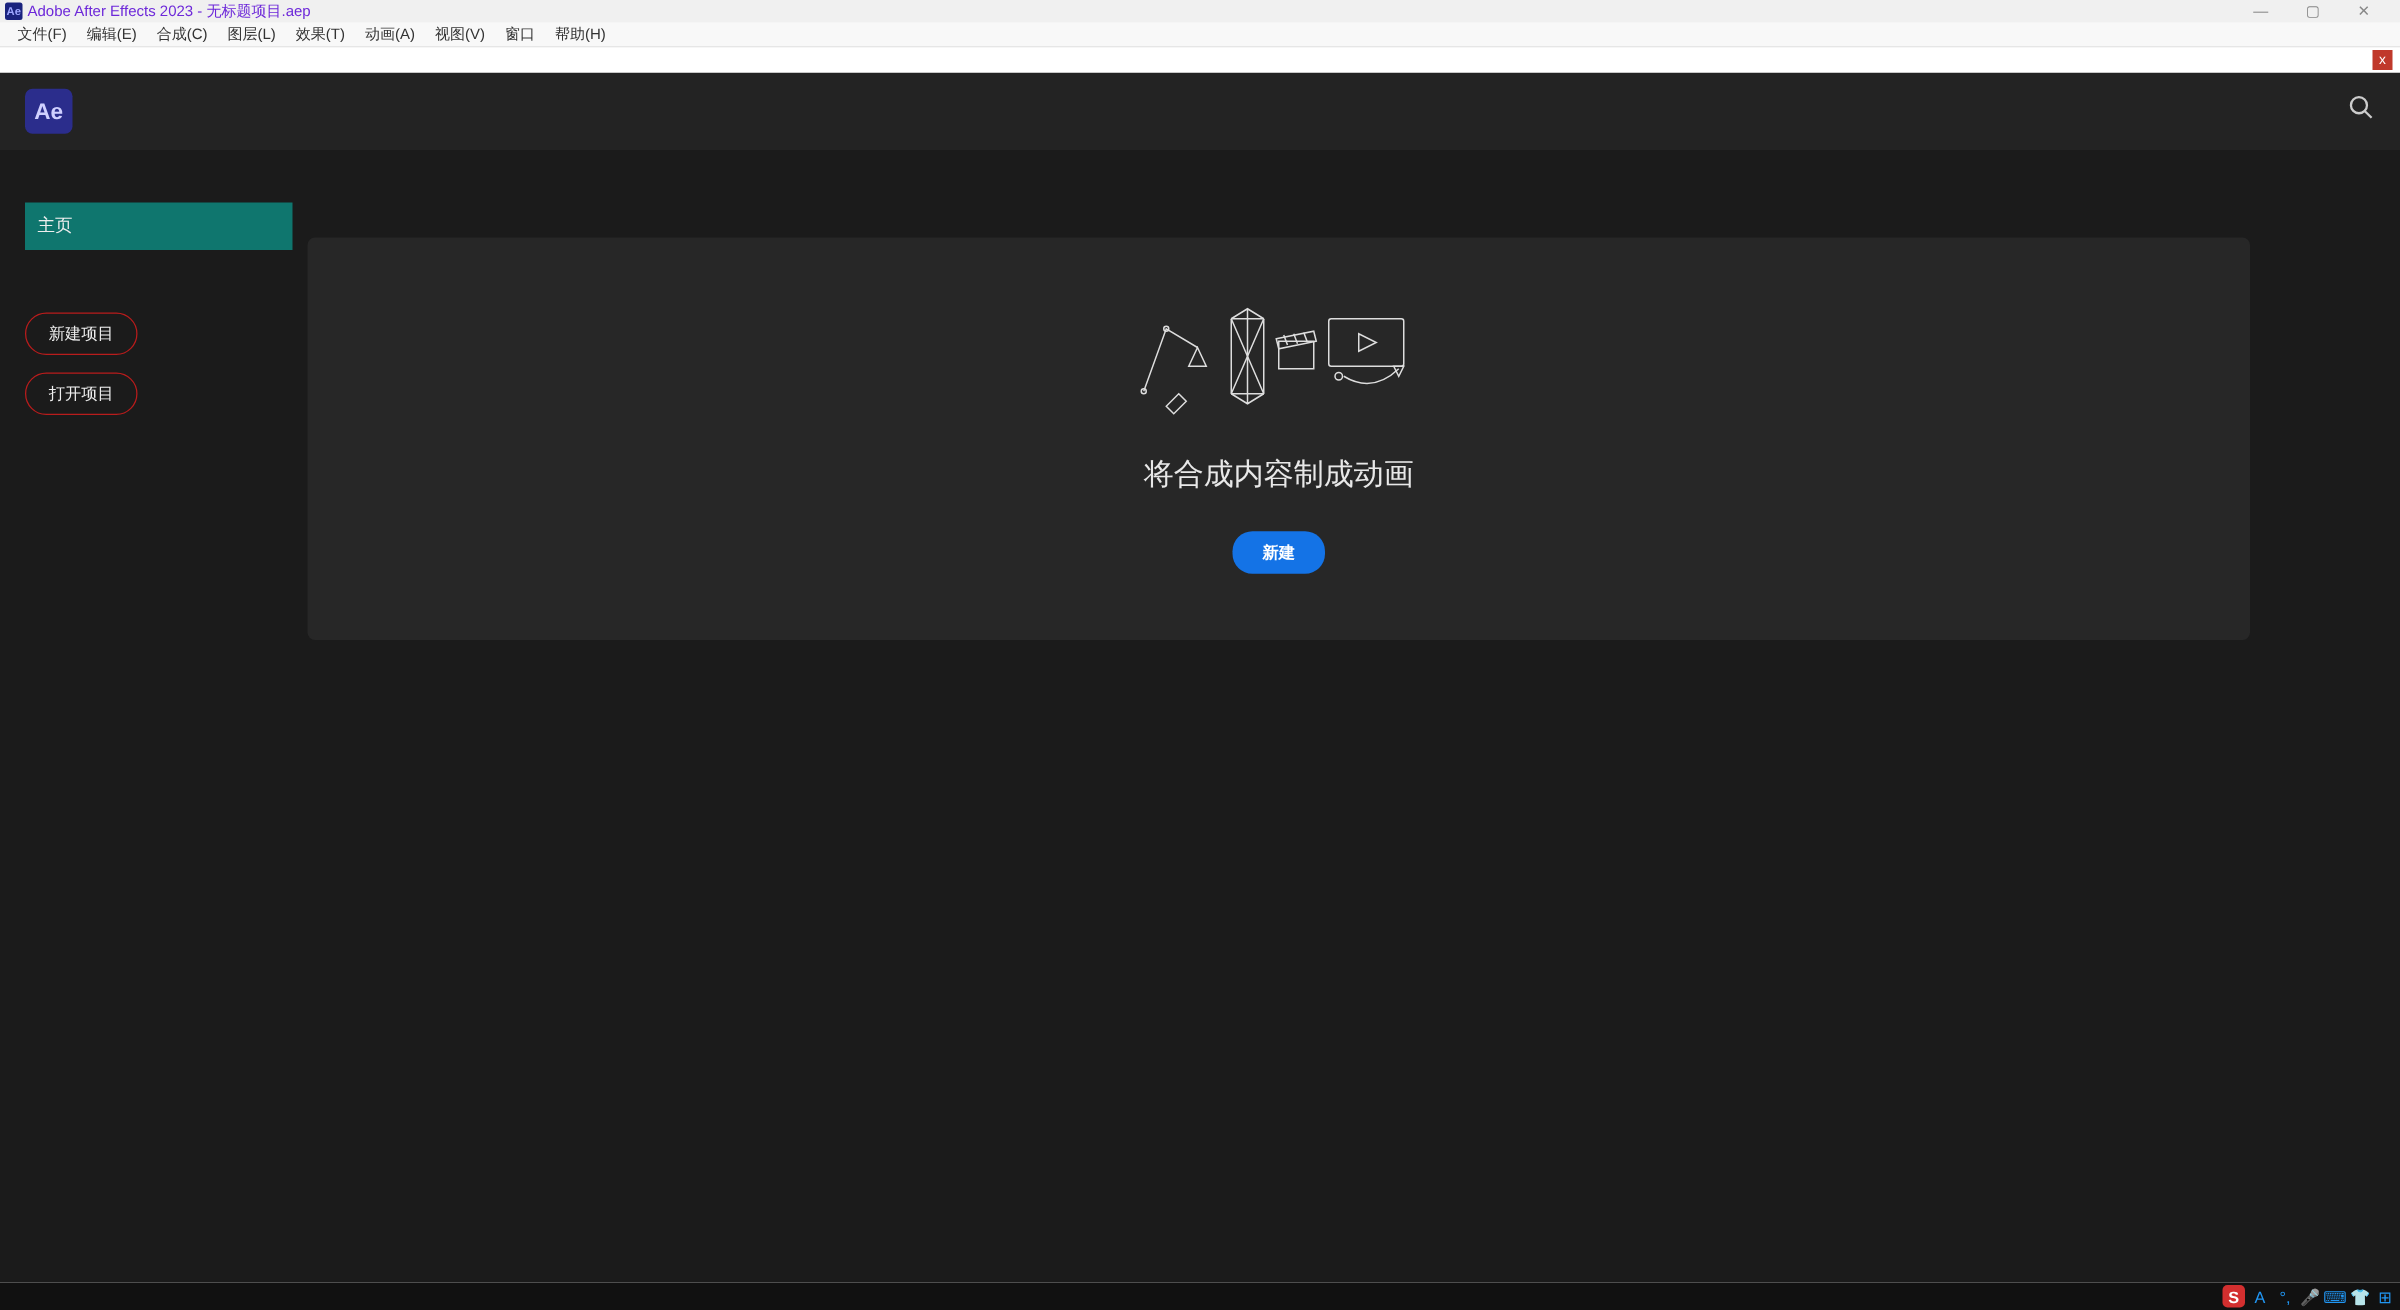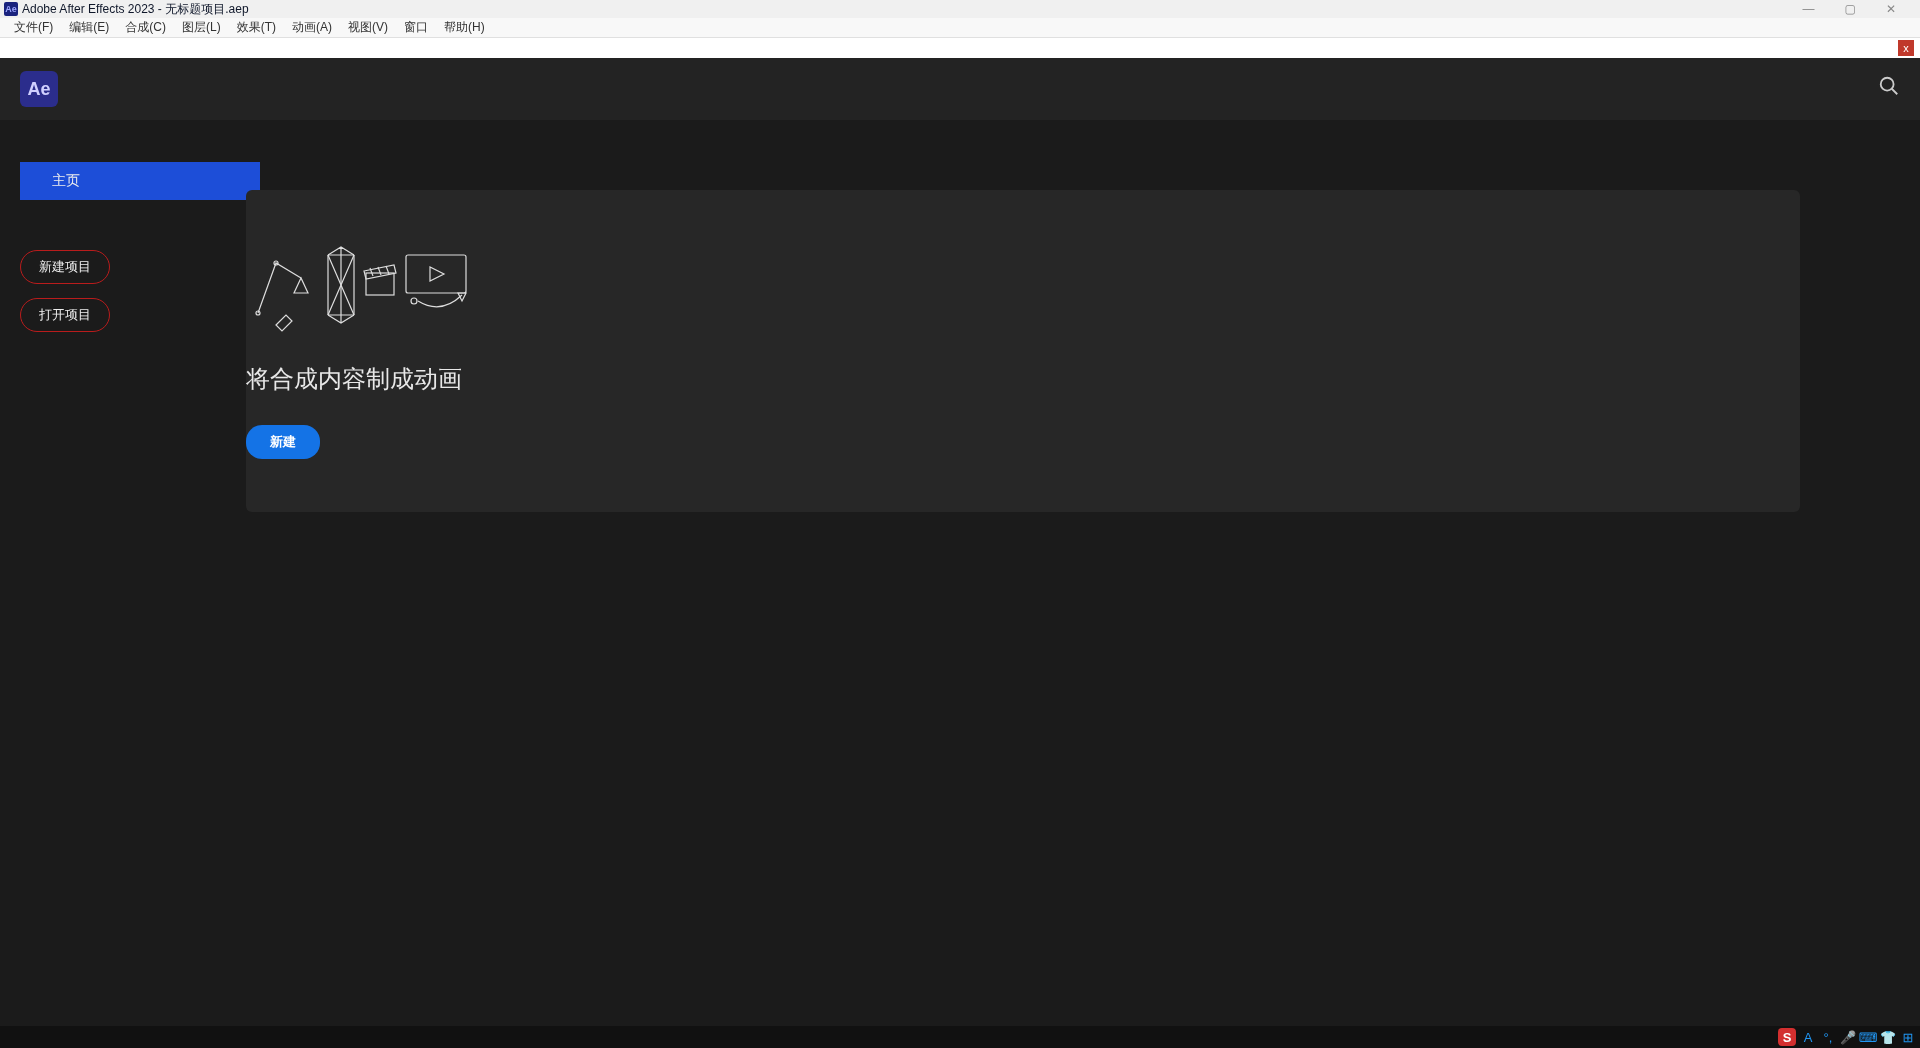--- a/index.html
+++ b/index.html
@@ -26,21 +26,21 @@
   background: #1a237e;
   color: #9ea7ff;
   font-size: 9px;
   display: inline-flex;
   align-items: center;
   justify-content: center;
   border-radius: 2px;
   margin-right: 4px;
   font-weight: bold;
 }
-.titlebar .title-text { color: #0f172a; }
+.titlebar .title-text { color: #6d28d9; }
 .window-controls {
   position: absolute;
   right: 0;
   top: 0;
   display: flex;
   gap: 18px;
   padding-right: 18px;
   color: #888;
   font-size: 12px;
 }
@@ -102,25 +102,25 @@
   height: calc(100% - 18px - 20px - 20px - 62px - 22px);
 }
 .sidebar {
   width: 246px;
   padding: 42px 20px;
   display: flex;
   flex-direction: column;
   gap: 14px;
 }
 .home-tab {
-  background: #1d4ed8;
+  background: #0f766e;
   color: #eee;
   font-size: 14px;
-  padding: 10px 32px;
-  width: 240px;
+  padding: 10px 10px;
+  width: 214px;
 }
 .pill-btn {
   border: 1px solid #b91c1c;
   border-radius: 18px;
   color: #eee;
   font-size: 13px;
   padding: 7px 18px;
   width: fit-content;
   background: transparent;
   cursor: pointer;
@@ -131,21 +131,21 @@
   padding: 70px 60px 40px 0;
 }
 .card {
   background: #272727;
   border-radius: 6px;
   height: 322px;
   margin-left: 0;
   margin-right: 60px;
   display: flex;
   flex-direction: column;
-  align-items: flex-start;
+  align-items: center;
   justify-content: center;
   gap: 30px;
 }
 .illustration {
   width: 240px;
   height: 90px;
 }
 .illustration svg { width: 100%; height: 100%; }
 .card-heading {
   color: #e8e8e8;

